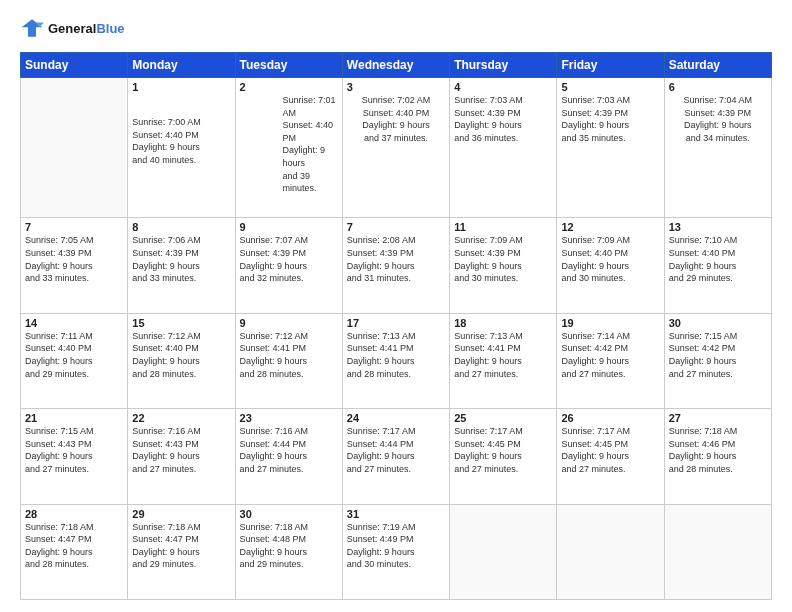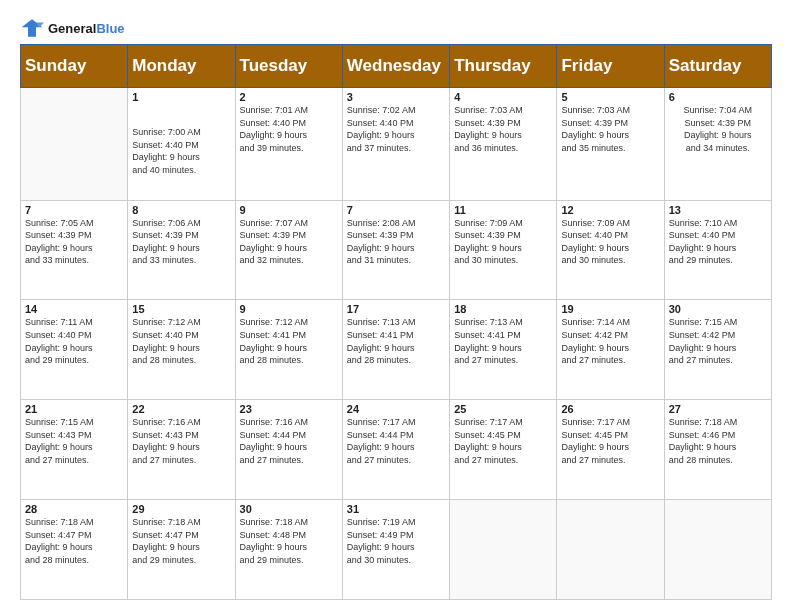--- a/index.html
+++ b/index.html
@@ -14,21 +14,21 @@
       width: 792px;
       height: 612px;
       padding: 16px 20px 12px 20px;
       display: flex;
       flex-direction: column;
     }
     .header {
       display: flex;
       align-items: flex-end;
       justify-content: space-between;
-      margin-bottom: 4px;
+      margin-bottom: 12px;
     }
     .logo {
       display: flex;
       align-items: center;
       gap: 4px;
     }
     .logo-bird {
       width: 24px;
       height: 24px;
     }
@@ -47,25 +47,25 @@
       margin-top: 2px;
     }
     .calendar {
       flex: 1;
       border: 1px solid #ccc;
       border-collapse: collapse;
       width: 100%;
       table-layout: fixed;
     }
     .calendar th {
-      background: #a16207;
+      background: #1d4ed8;
       color: #fff;
-      font-size: 17px;
+      font-size: 12px;
       font-weight: bold;
-      padding: 11px 4px;
+      padding: 5px 4px;
       text-align: left;
       border: 1px solid #2a5faa;
     }
     .calendar td {
       border: 1px solid #ccc;
       vertical-align: top;
       padding: 3px 4px;
       font-size: 9.5px;
       color: #333;
       background: #fff;
@@ -127,28 +127,28 @@
           <td class="empty"></td>
           <td>
             <span class="day-num">1</span>
             <div class="day-info" style="white-space: pre-line; margin-top: 23px;">Sunrise: 7:00 AM
 Sunset: 4:40 PM
 Daylight: 9 hours
 and 40 minutes.</div>
           </td>
           <td>
             <span class="day-num">2</span>
-            <div class="day-info" style="white-space: pre-line;">Sunrise: 7:01 AM
+            <div class="day-info" style="white-space: pre-line; margin-left: 43px;">Sunrise: 7:01 AM
 Sunset: 4:40 PM
 Daylight: 9 hours
 and 39 minutes.</div>
           </td>
           <td>
             <span class="day-num">3</span>
-            <div class="day-info" style="white-space: pre-line;">Sunrise: 7:02 AM
+            <div class="day-info" style="white-space: pre-line; text-align: center;">Sunrise: 7:02 AM
 Sunset: 4:40 PM
 Daylight: 9 hours
 and 37 minutes.</div>
           </td>
           <td>
             <span class="day-num">4</span>
             <div class="day-info" style="white-space: pre-line;">Sunrise: 7:03 AM
 Sunset: 4:39 PM
 Daylight: 9 hours
 and 36 minutes.</div>

